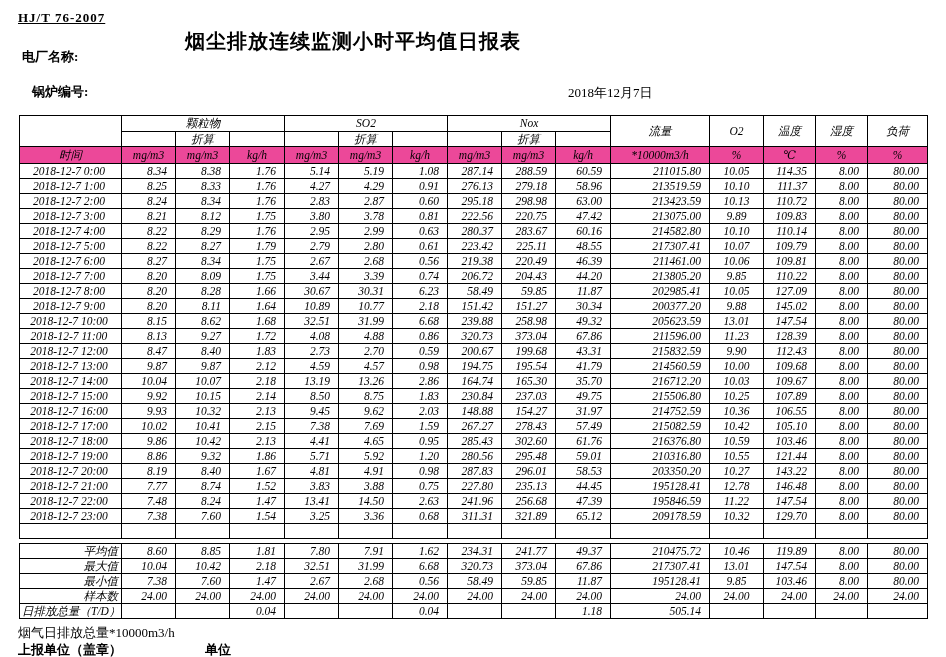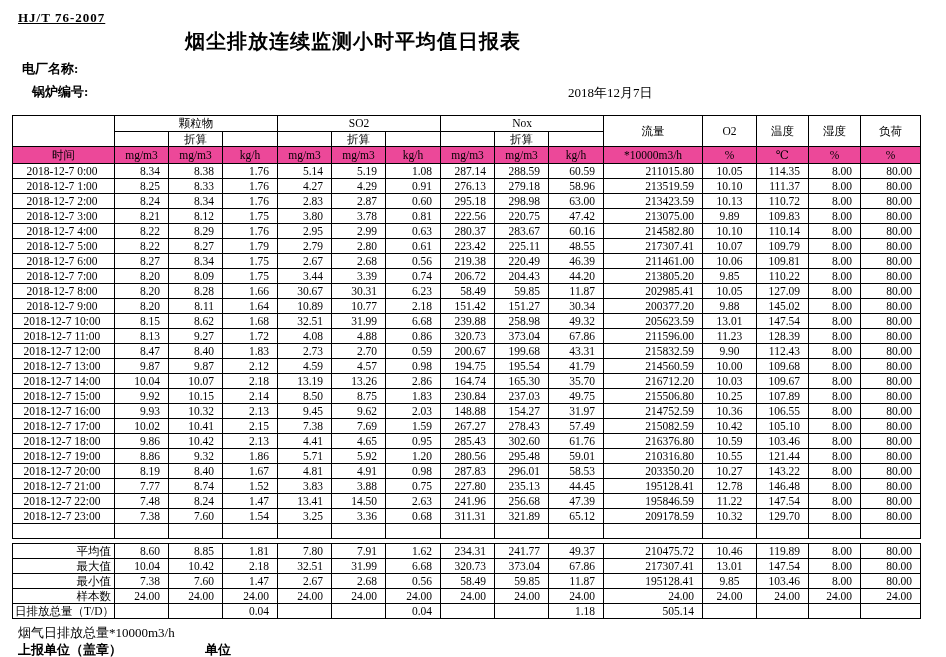--- a/index.html
+++ b/index.html
@@ -5,27 +5,28 @@
   html,body{margin:0;padding:0;background:#fff;}
   body{
     font-family:"Liberation Serif","DejaVu Serif",serif;
     color:#000;
     width:946px;height:657px;position:relative;overflow:hidden;
   }
   .abs{position:absolute;}
   .doc-code{left:18px;top:10px;font-weight:bold;font-size:13px;letter-spacing:1px;text-decoration:underline;}
   .title{left:0;top:28px;width:706px;text-align:center;font-weight:bold;font-size:20px;letter-spacing:1px;}
   .meta-label{left:22px;font-weight:bold;font-size:13px;}
-  .plant{top:60px;}
+  .plant{top:48px;}
   .boiler{top:83px;margin-left:10px;}
   .date{left:568px;top:84px;font-size:13px;}
   table{
-    position:absolute;left:12px;top:115px;
+    position:absolute;left:19px;top:115px;
     border-collapse:collapse;table-layout:fixed;width:908px;
     font-size:11.5px;
+    font-style:italic;
   }
   td,th{
     border:1px solid #000;
     padding:0;height:14px;line-height:13px;
     font-weight:normal;overflow:hidden;white-space:nowrap;
   }
   thead td,thead th{text-align:center;}
   tr.r1 td,tr.r1 th{height:15px;}
   tr.r2 td{height:14px;}
   tr.units td{height:16px;background:#ec4899;}

